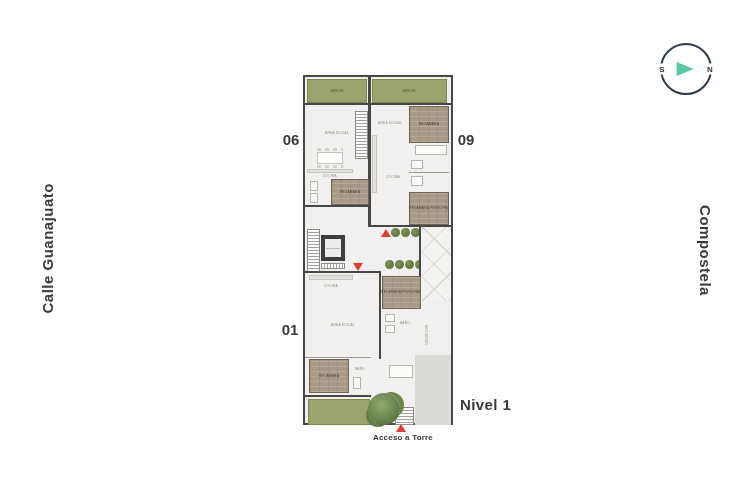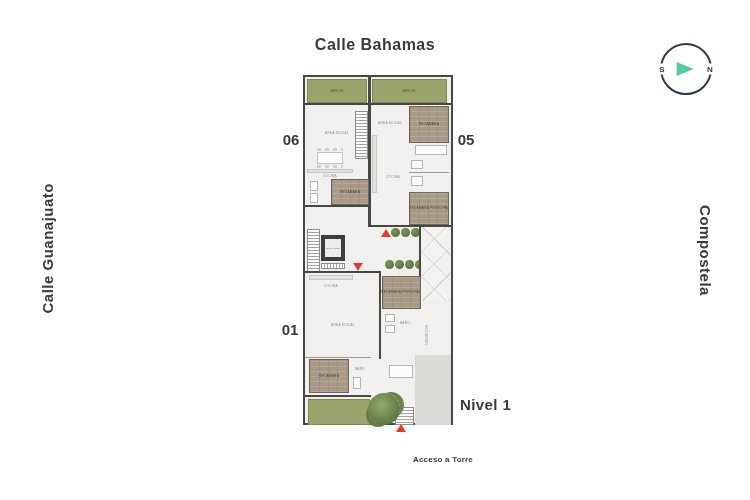--- a/index.html
+++ b/index.html
@@ -59,37 +59,36 @@
   .table{background:#fdfdfc;border:1px solid #c2c1be;box-sizing:border-box;}
   .elev-out{background:#3d3d3d;}
   .elev-in{background:#edecea;display:flex;align-items:center;justify-content:center;}
   .elev-in span{font-size:3px;color:#6a6a68;transform:scale(.8);white-space:nowrap;}
 </style>
 </head>
 <body>
 
 <div class="stage">
 
-  <div class="abs street" style="left:0;top:36px;width:750px;text-align:center;">Calle Bahamas</div>
   <div class="abs street vert-l" style="left:-18px;top:240px;width:130px;text-align:center;font-size:15px;">Calle Guanajuato</div>
   <div class="abs street vert-r" style="left:655px;top:242px;width:100px;text-align:center;font-size:15px;">Compostela</div>
 
   <div class="abs compass" style="left:660px;top:43px;">
     <span class="pt s">S</span>
     <span class="pt n">N</span>
     <div class="needle"></div>
   </div>
 
   <div class="abs unit-num" style="left:281px;top:131px;width:20px;text-align:center;">06</div>
-  <div class="abs unit-num" style="left:456px;top:131px;width:20px;text-align:center;">05</div>
+  <div class="abs unit-num" style="left:456px;top:131px;width:20px;text-align:center;">09</div>
   <div class="abs unit-num" style="left:280px;top:321px;width:20px;text-align:center;">01</div>
 
   <div class="abs nivel" style="left:460px;top:396px;">Nivel 1</div>
   <div class="abs tri-up" style="left:396px;top:424px;"></div>
-  <div class="abs acceso" style="left:368px;top:455px;width:70px;margin-left:40px;">Acceso a Torre</div>
+  <div class="abs acceso" style="left:368px;top:433px;width:70px;">Acceso a Torre</div>
 
   <div class="abs plan">
 
     <div class="abs garden" style="left:2px;top:2px;width:60px;height:24px;"></div>
     <div class="abs rlabel gn" style="left:32px;top:14px;">JARDÍN</div>
     <div class="abs garden" style="left:67px;top:2px;width:75px;height:24px;"></div>
     <div class="abs rlabel gn" style="left:104px;top:14px;">JARDÍN</div>
     <div class="abs wall" style="left:0;top:26px;width:146px;height:2px;"></div>
 
     <div class="abs wall" style="left:63px;top:0;width:3px;height:150px;"></div>

